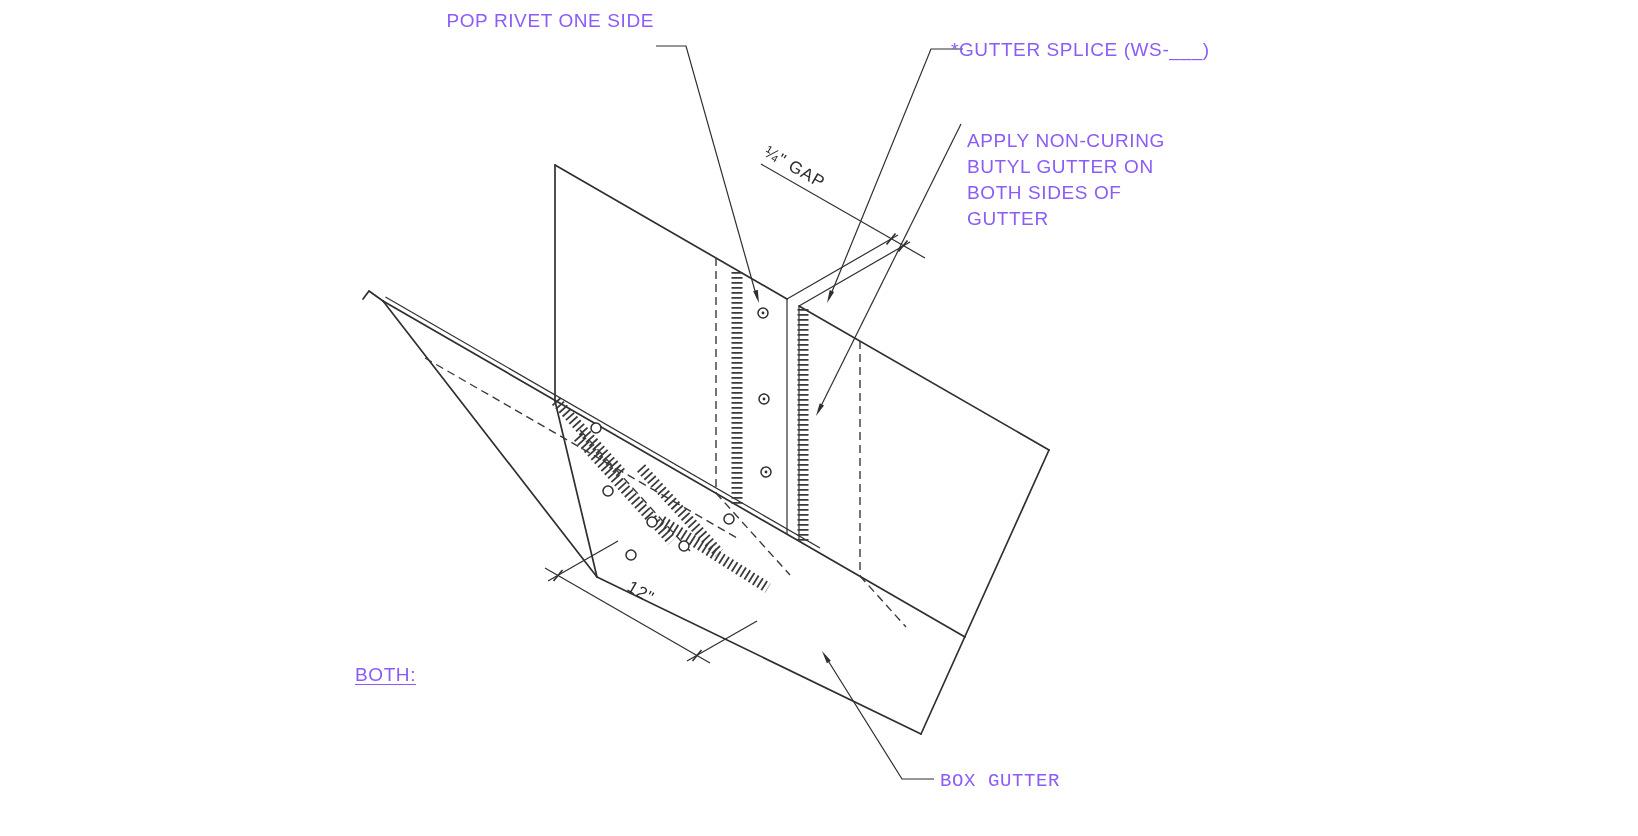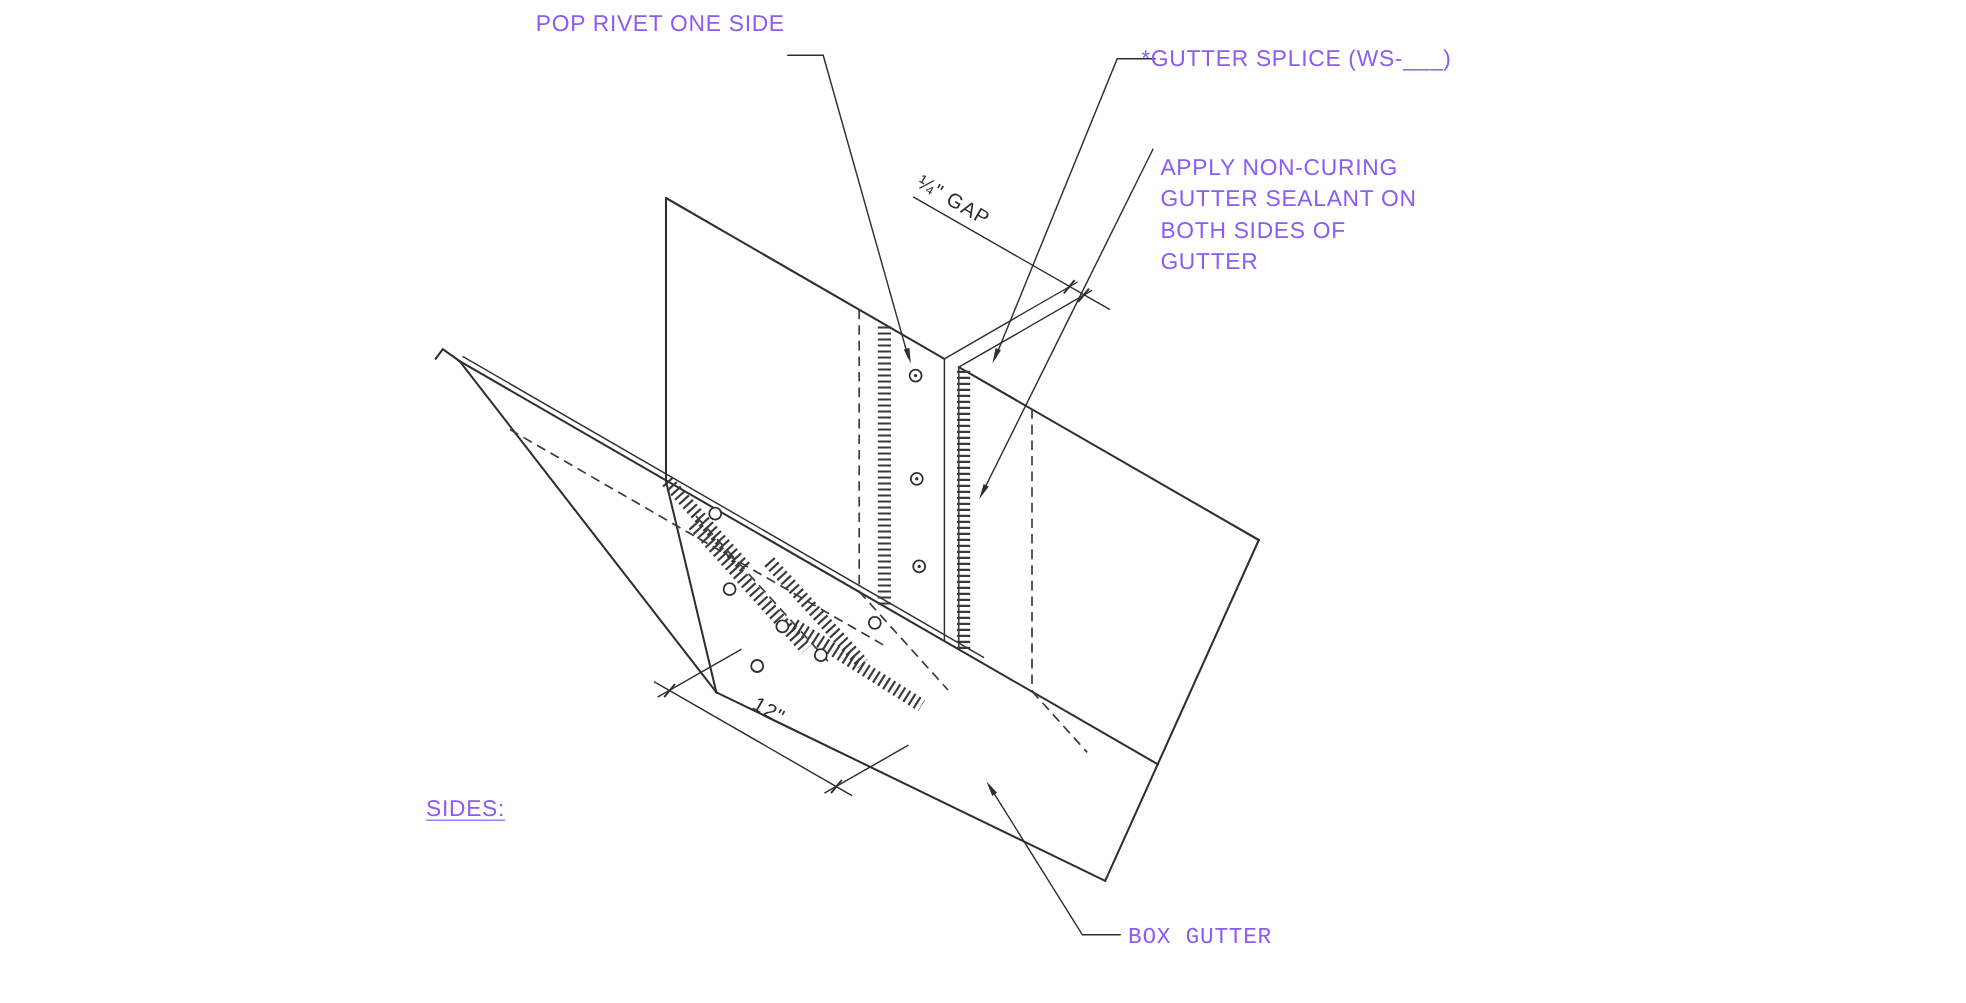--- a/index.html
+++ b/index.html
@@ -130,24 +130,24 @@
   </svg>
 
   <div class="ann right" style="left:400px;top:8px;width:254px;">
     <span class="ln">POP RIVET ONE SIDE</span>
   </div>
 
   <div class="ann" style="left:951px;top:37px;">*GUTTER SPLICE (WS-___)</div>
 
   <div class="ann" style="left:967px;top:112px;margin-top:16px;">
     <span class="ln">APPLY NON-CURING</span>
-    <span class="ln">GUTTER SEALANT ON</span>
+    <span class="ln">BUTYL GUTTER ON</span>
     <span class="ln">BOTH SIDES OF</span>
     <span class="ln">GUTTER</span>
   </div>
 
   <div class="ann" style="left:355px;top:662px;">
-    <span class="ln note-title">SIDES:</span>
+    <span class="ln note-title">BOTH:</span>
   </div>
 
   <div class="ann" style="left:940px;top:768px;font-family:Liberation Mono, monospace;">BOX GUTTER</div>
 
 </div>
 
 </body></html>

